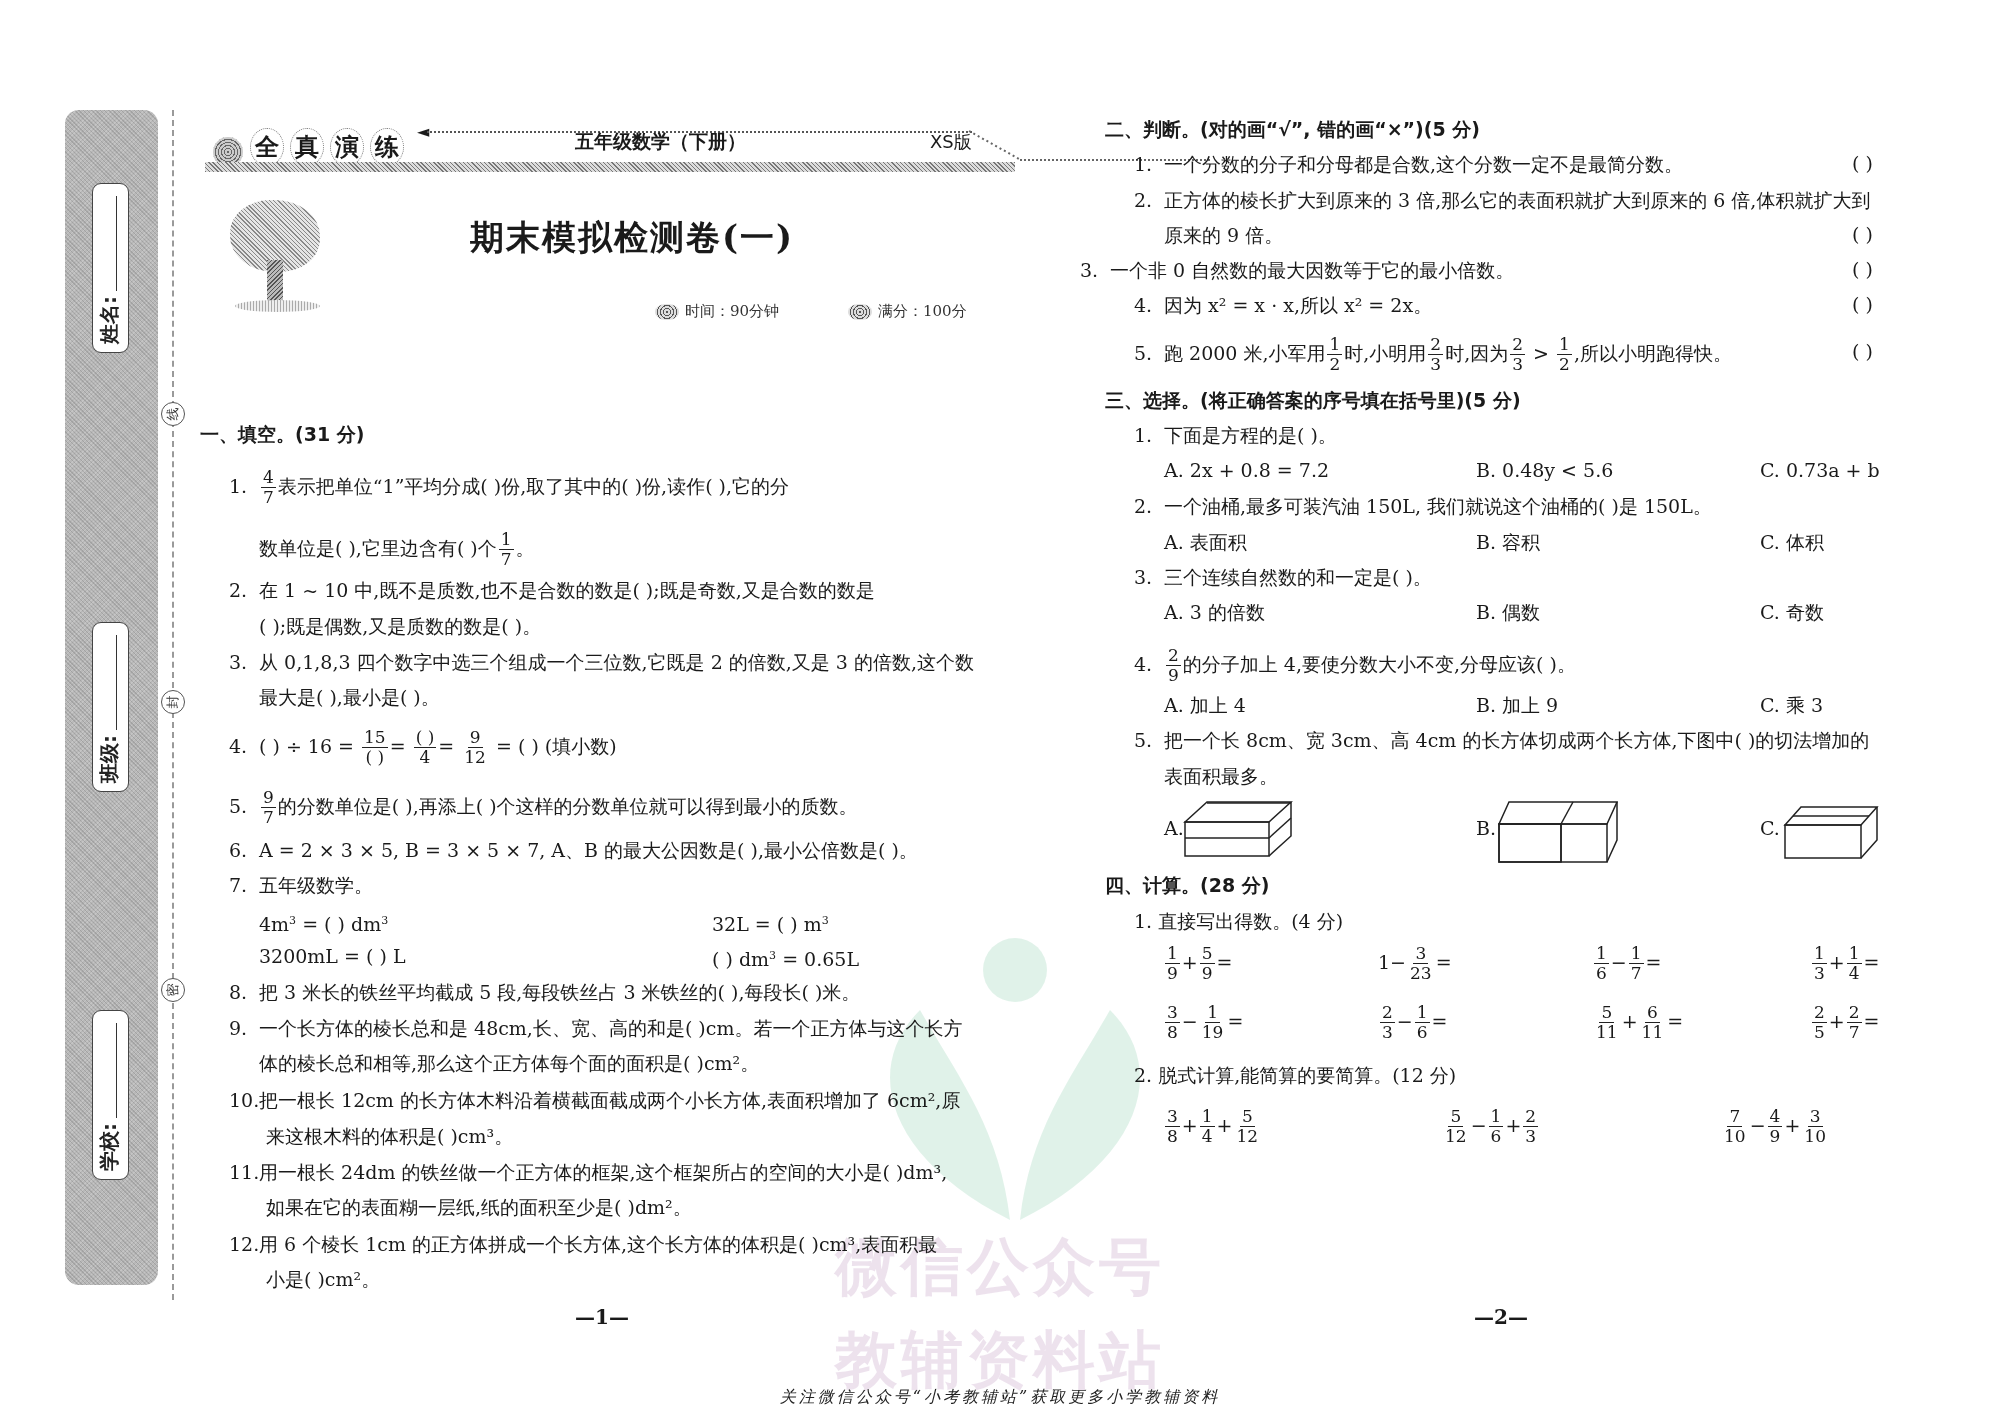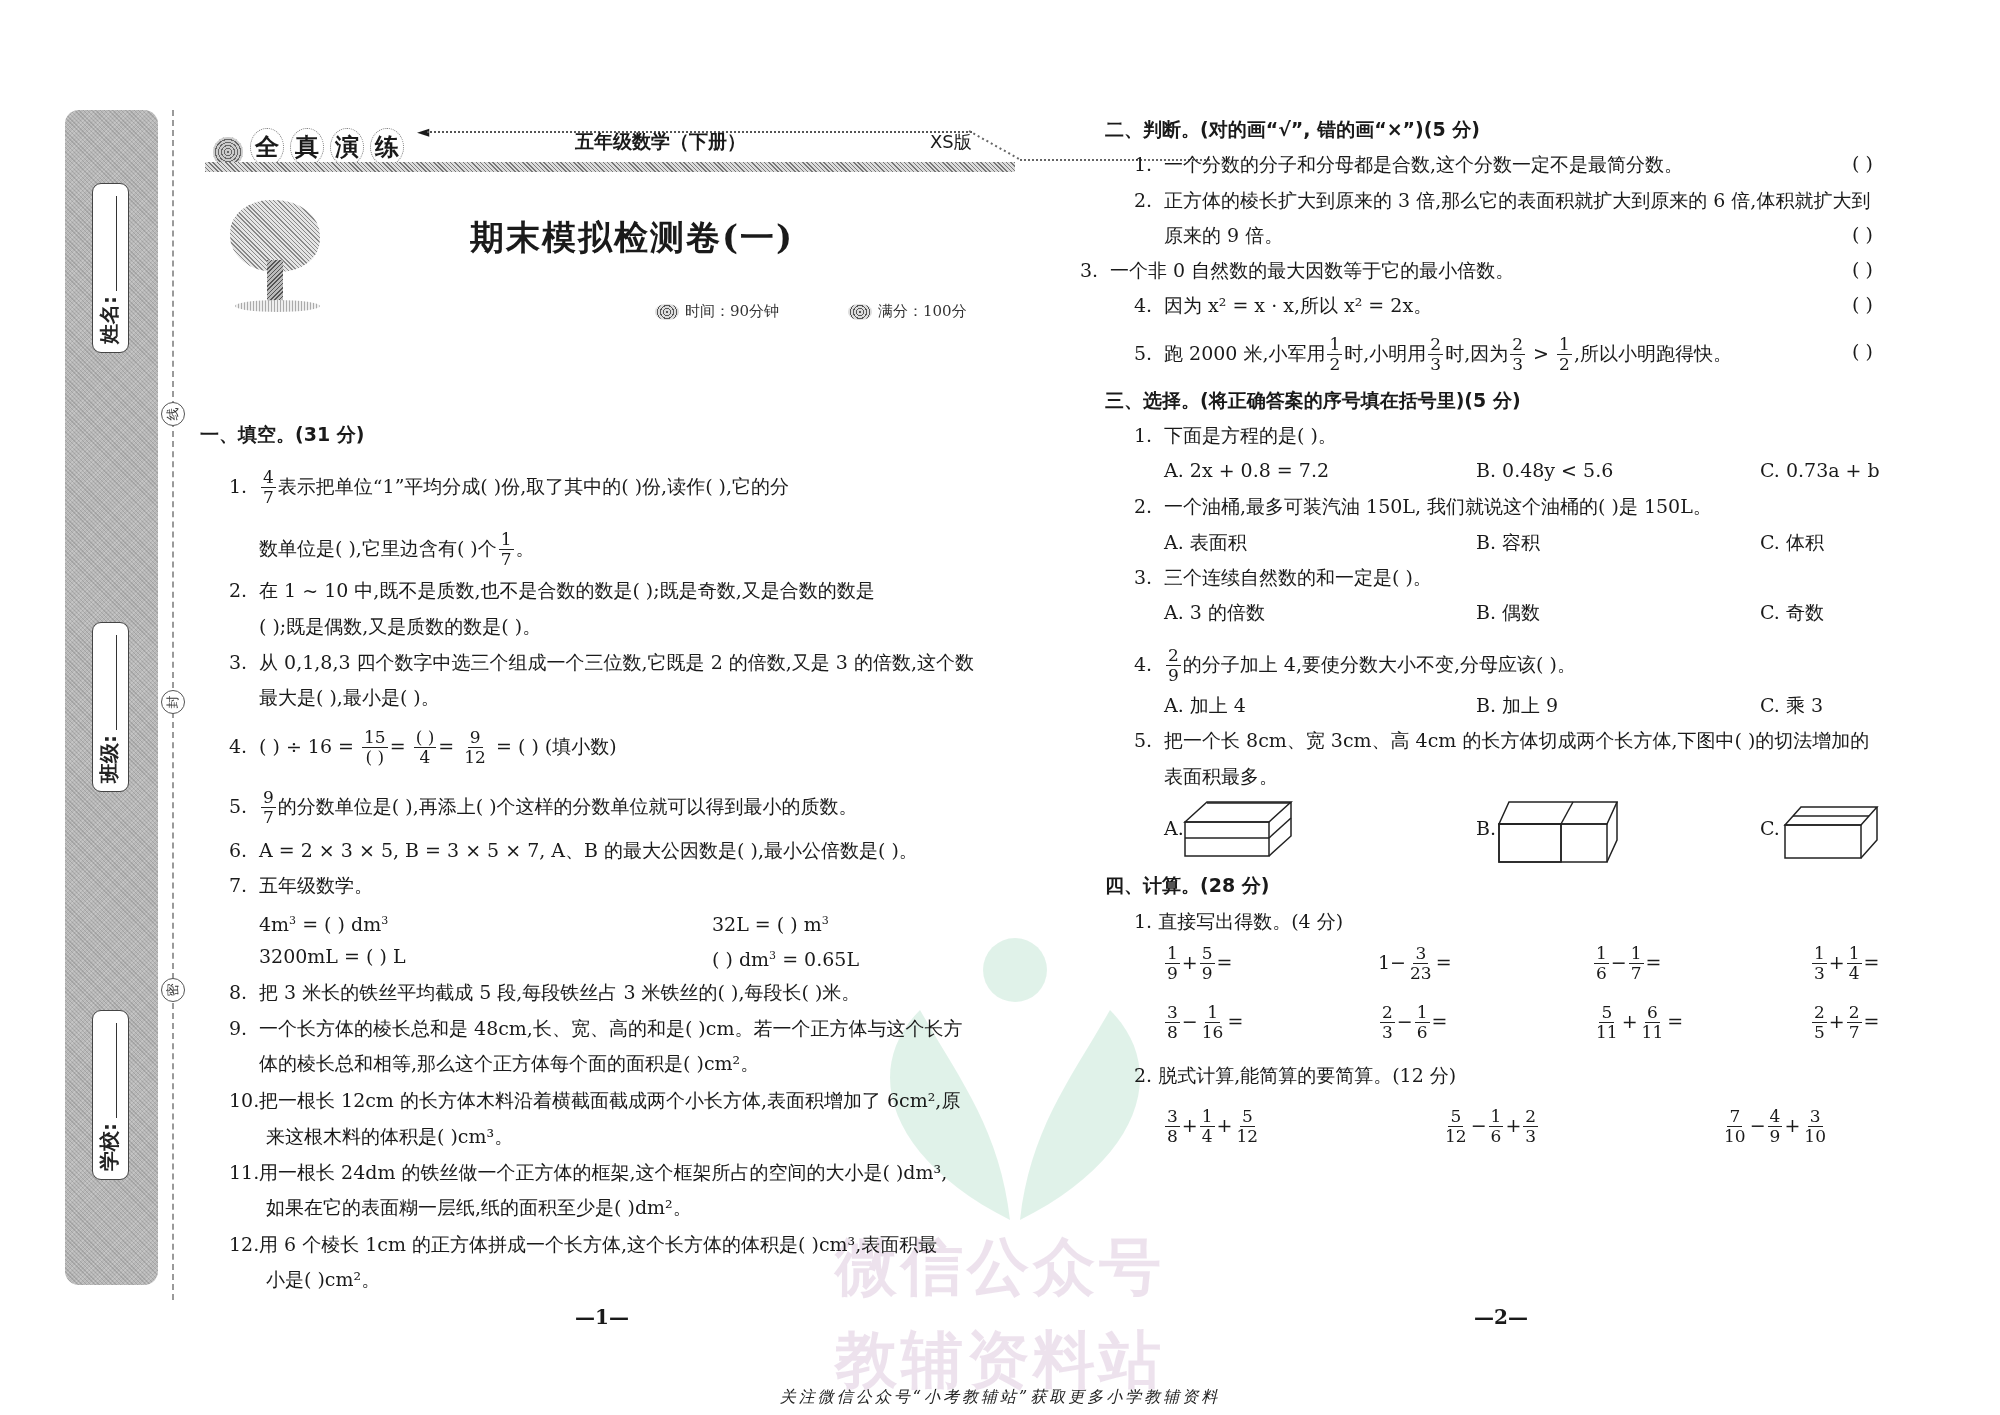--- a/index.html
+++ b/index.html
@@ -350,21 +350,21 @@
     </span><span>+</span><span class="frac">
       <span class="n">1</span>
       <span class="d">4</span>
     </span><span>=</span></div>
 
 <div class="ln" style="left:1163px;top:1003px;"><span class="frac">
       <span class="n">3</span>
       <span class="d">8</span>
     </span><span>−</span><span class="frac">
       <span class="n">1</span>
-      <span class="d">16</span>
+      <span class="d">19</span>
     </span><span>=</span></div>
 <div class="ln" style="left:1378px;top:1003px;"><span class="frac">
       <span class="n">2</span>
       <span class="d">3</span>
     </span><span>−</span><span class="frac">
       <span class="n">1</span>
       <span class="d">6</span>
     </span><span>=</span></div>
 <div class="ln" style="left:1592px;top:1003px;"><span class="frac">
       <span class="n">5</span>

